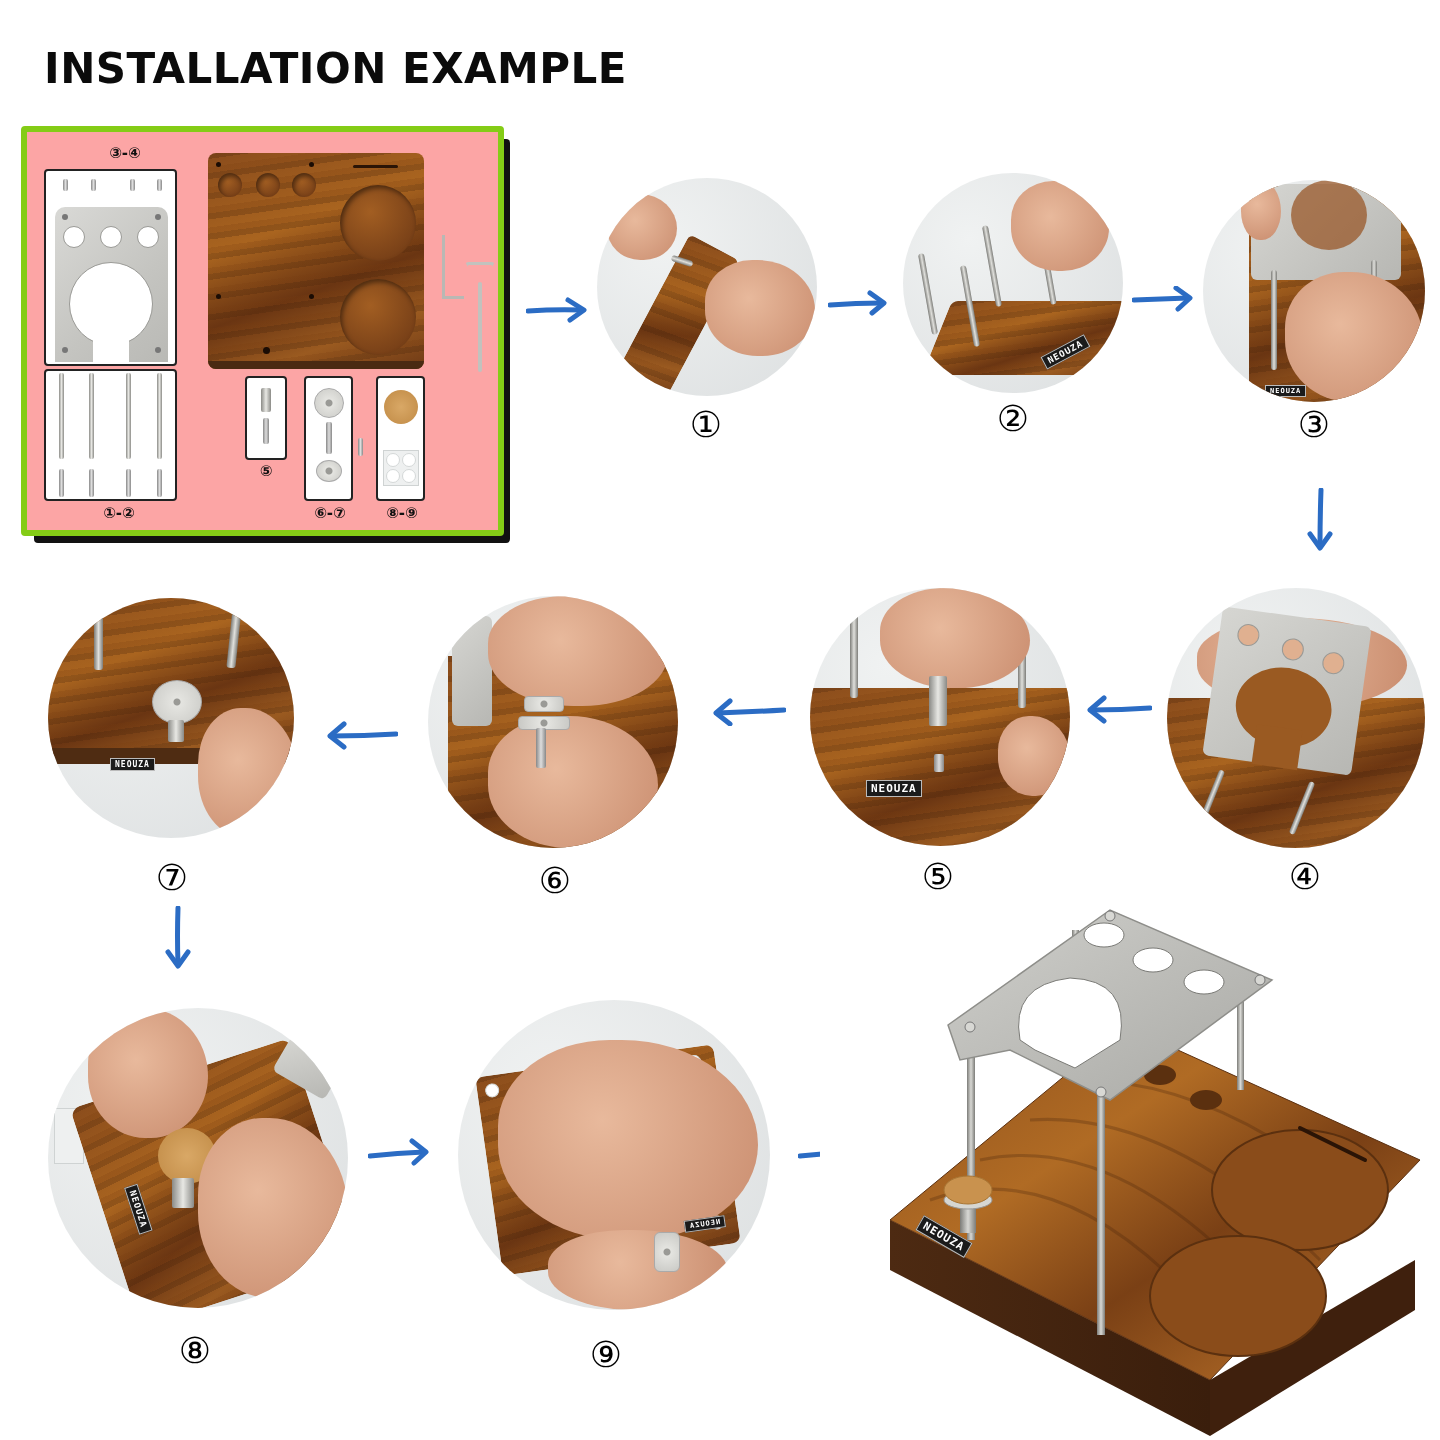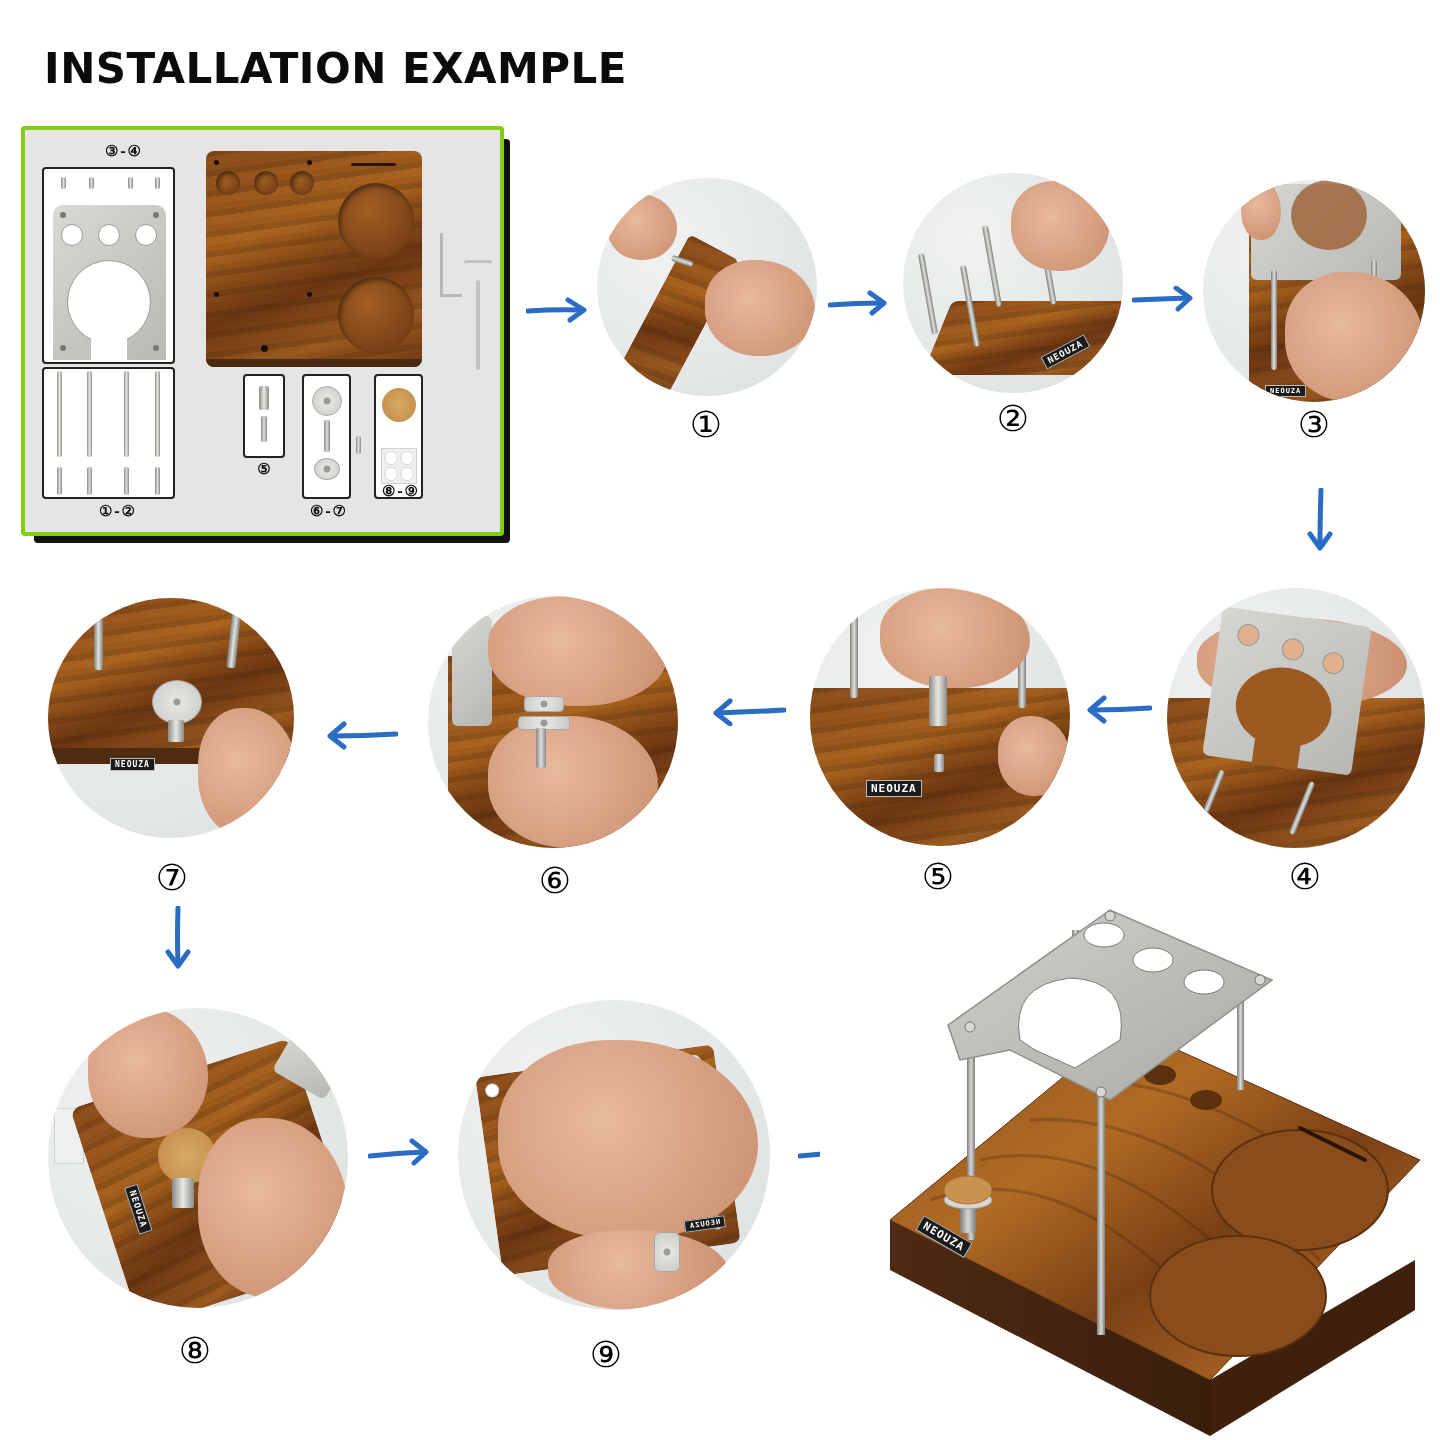--- a/index.html
+++ b/index.html
@@ -12,21 +12,21 @@
     font-size: 42px; letter-spacing: 0.5px; color: #0b0b0b;
   }
 
   
   .parts-shadow {
     position: absolute; left: 34px; top: 139px; width: 476px; height: 404px;
     background: #111; border-radius: 4px;
   }
   .parts-panel {
     position: absolute; left: 21px; top: 126px; width: 483px; height: 410px;
-    background: #e5e5e5; border: 4px solid #84cc16; border-radius: 4px; font-family: Liberation Mono, monospace;
+    background: #fca5a5; border: 6px solid #84cc16; border-radius: 4px;
   }
   .box { position: absolute; border: 2px solid #222; border-radius: 4px; background: #fff; }
   .box-label { position: absolute; font-size: 15px; font-weight: bold; text-align: center; color: #111; }
 
   .plate {
     position: absolute; background: linear-gradient(135deg,#d9d9d6,#c4c4c0 60%,#b9b9b5);
     border-radius: 10px;
   }
   .hole { position: absolute; background: #fff; border-radius: 50%; border: 1px solid #9a9a96; }
   .screw-dot { position: absolute; width: 6px; height: 6px; border-radius: 50%; background: #777; }
@@ -151,21 +151,21 @@
 
   <div class="box" style="left:349px;top:244px;width:49px;height:125px;">
     <div class="cork" style="left:6px;top:12px;width:34px;height:34px;"></div>
     <div class="bumpers" style="left:5px;top:72px;width:36px;height:36px;">
       <div class="bumper" style="left:2px;top:2px;"></div>
       <div class="bumper" style="left:18px;top:2px;"></div>
       <div class="bumper" style="left:2px;top:18px;"></div>
       <div class="bumper" style="left:18px;top:18px;"></div>
     </div>
   </div>
-  <div class="box-label" style="left:340px;top:352px;width:70px;">⑧-⑨</div>
+  <div class="box-label" style="left:340px;top:372px;width:70px;">⑧-⑨</div>
 </div>
 
 <svg class="arrow" style="left:526px;top:296px;" width="62" height="28" viewBox="0 0 62 28">
   <path d="M2 15 Q30 13 56 14" stroke="#2b6cc4" stroke-width="5" fill="none" stroke-linecap="round"></path>
   <path d="M42 4 L58 14 L44 24" stroke="#2b6cc4" stroke-width="5" fill="none" stroke-linecap="round" stroke-linejoin="round"></path>
 </svg>
 
 <div class="step-photo" style="left:597px;top:178px;width:220px;height:218px;">
   <div class="wood" style="left:52px;top:60px;width:56px;height:160px;transform:rotate(28deg);border-radius:6px;"></div>
   <div class="hand" style="left:10px;top:16px;width:70px;height:66px;"></div>

